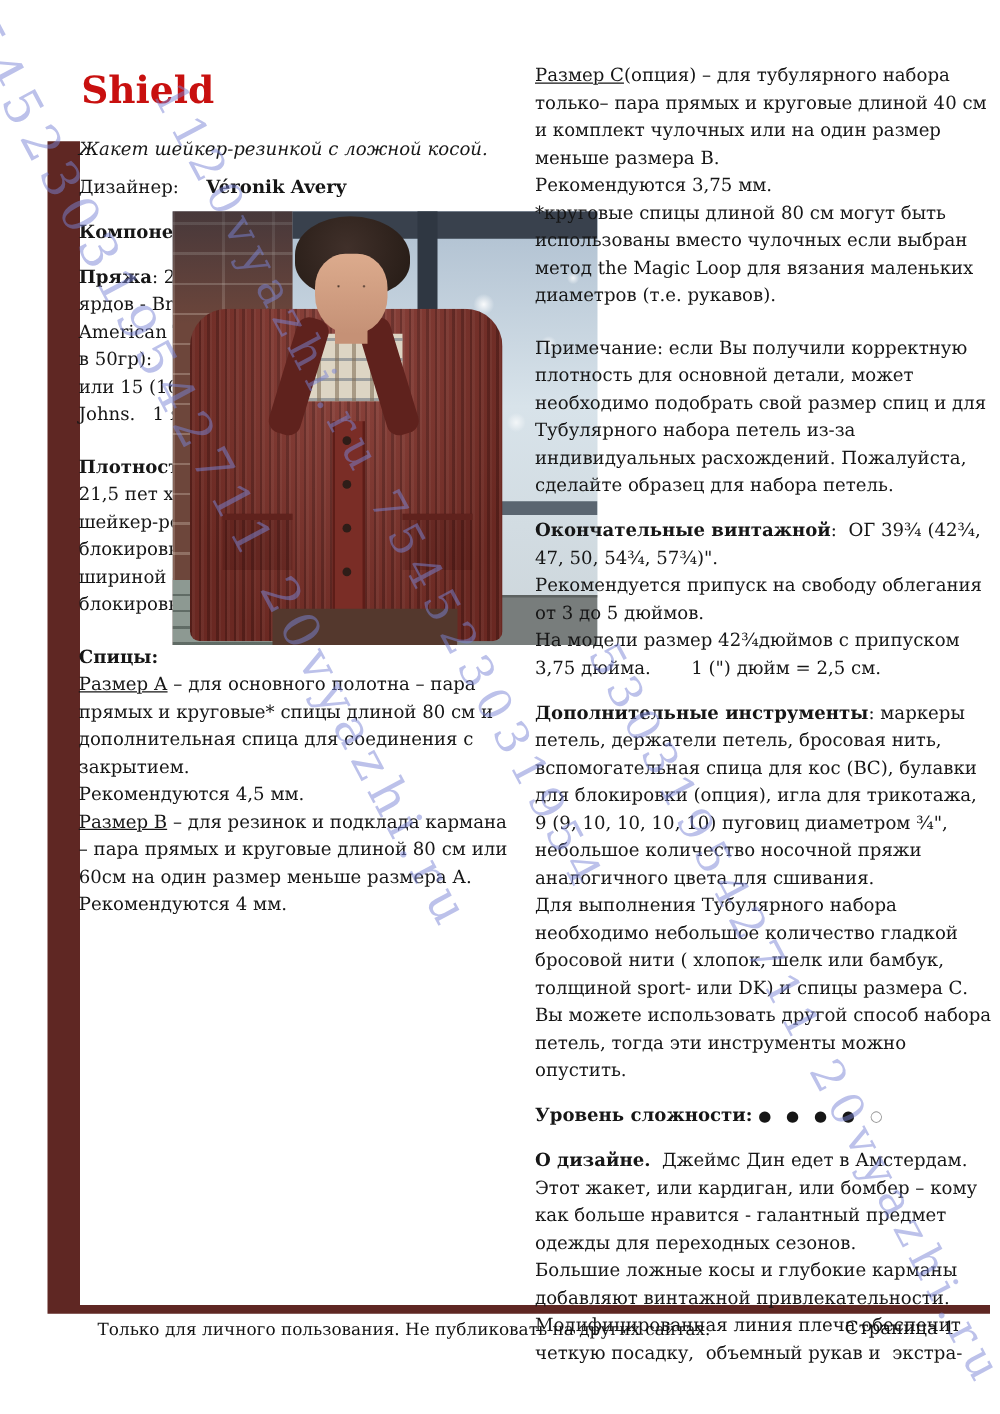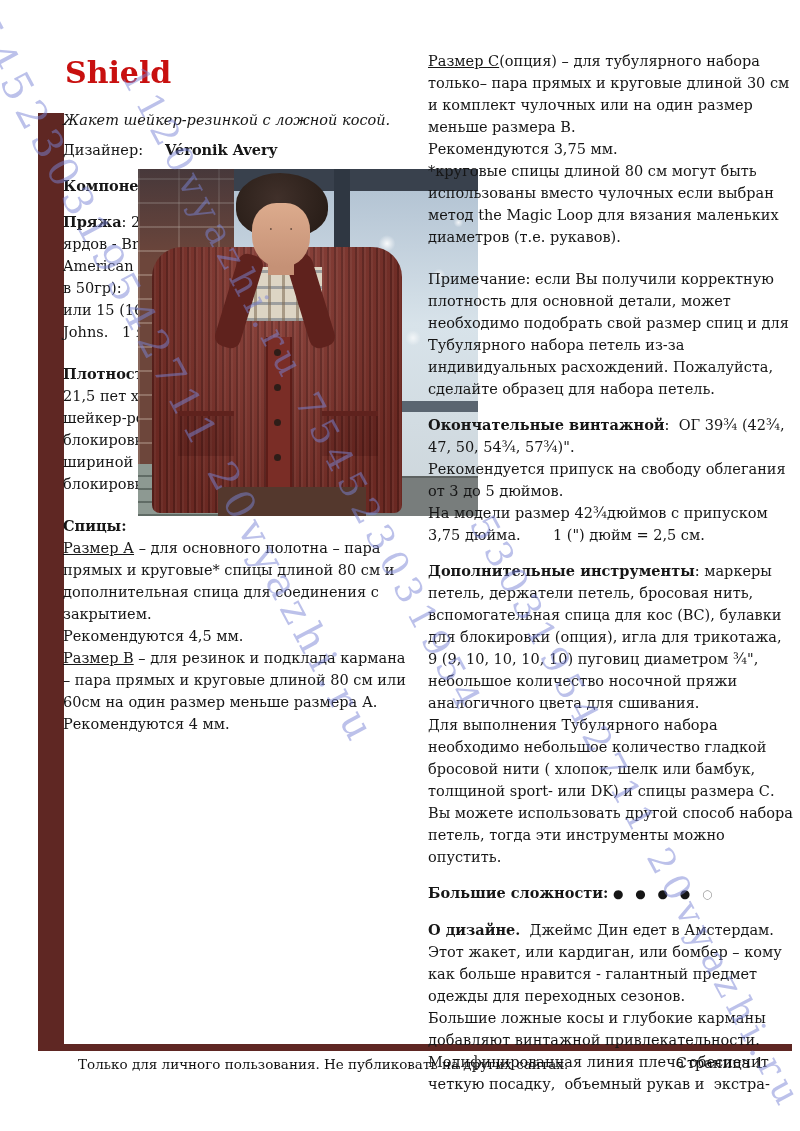--- a/index.html
+++ b/index.html
@@ -130,34 +130,34 @@
     <p>21,5 пет х 34,5 рядов  в 10 см простой шейкер-резинкой спицами А, после блокировки; панель ложной косы на 21 пет шириной 4 дюйма спицами А, после блокировки.</p>
     <div class="gap20"></div>
     <p class="b">Спицы:</p>
     <p><span class="u">Размер А</span><span> – для основного полотна – пара прямых и круговые* спицы длиной 80 см и дополнительная спица для соединения с закрытием.</span></p>
     <p>Рекомендуются 4,5 мм.</p>
     <p><span class="u">Размер B</span><span> – для резинок и подклада кармана – пара прямых и круговые длиной 80 см или 60см на один размер меньше размера А.</span></p>
     <p>Рекомендуются 4 мм.</p>
   </div>
 
   <div class="colR">
-    <p><span class="u">Размер С</span><span>(опция) – для тубулярного набора только– пара прямых и круговые длиной 30 см и комплект чулочных или на один размер меньше размера B.</span></p>
+    <p><span class="u">Размер С</span><span>(опция) – для тубулярного набора только– пара прямых и круговые длиной 40 см и комплект чулочных или на один размер меньше размера B.</span></p>
     <p>Рекомендуются 3,75 мм.</p>
     <p class="i">*круговые спицы длиной 80 см могут быть использованы вместо чулочных если выбран метод the Magic Loop для вязания маленьких диаметров (т.е. рукавов).</p>
     <div class="gap20"></div>
     <p class="i">Примечание: если Вы получили корректную плотность для основной детали, может необходимо подобрать свой размер спиц и для Тубулярного набора петель из-за индивидуальных расхождений. Пожалуйста, сделайте образец для набора петель.</p>
     <div class="gap14"></div>
     <p><span class="b">Окончательные винтажной</span><span>:  ОГ 39¾ (42¾, 47, 50, 54¾, 57¾)".</span></p>
     <p>Рекомендуется припуск на свободу облегания от 3 до 5 дюймов.</p>
     <p>На модели размер 42¾дюймов с припуском 3,75 дюйма.       1 (") дюйм = 2,5 см.</p>
     <div class="gap14"></div>
     <p><span class="b">Дополнительные инструменты</span><span>: маркеры петель, держатели петель, бросовая нить, вспомогательная спица для кос (ВС), булавки для блокировки (опция), игла для трикотажа, 9 (9, 10, 10, 10, 10) пуговиц диаметром ¾", небольшое количество носочной пряжи аналогичного цвета для сшивания.</span></p>
     <p class="i">Для выполнения Тубулярного набора необходимо небольшое количество гладкой бросовой нити ( хлопок, шелк или бамбук, толщиной sport- или DK) и спицы размера С. Вы можете использовать другой способ набора петель, тогда эти инструменты можно опустить.</p>
     <div class="gap14"></div>
-    <p><span class="b">Большие сложности:</span> <span class="dots">● ● ● ●</span><span class="dots dot-empty"> ○</span></p>
+    <p><span class="b">Уровень сложности:</span> <span class="dots">● ● ● ●</span><span class="dots dot-empty"> ○</span></p>
     <div class="gap14"></div>
     <p><span class="b">О дизайне.</span><span>  Джеймс Дин едет в Амстердам. Этот жакет, или кардиган, или бомбер – кому как больше нравится - галантный предмет одежды для переходных сезонов.</span></p>
     <p>Большие ложные косы и глубокие карманы добавляют винтажной привлекательности. Модифицированная линия плеча обеспечит четкую посадку,  объемный рукав и  экстра-</p>
   </div>
 
   <div class="foot-left">Только для личного пользования. Не публиковать на других сайтах.</div>
   <div class="foot-right">Страница 1</div>
 
 </div>
 

